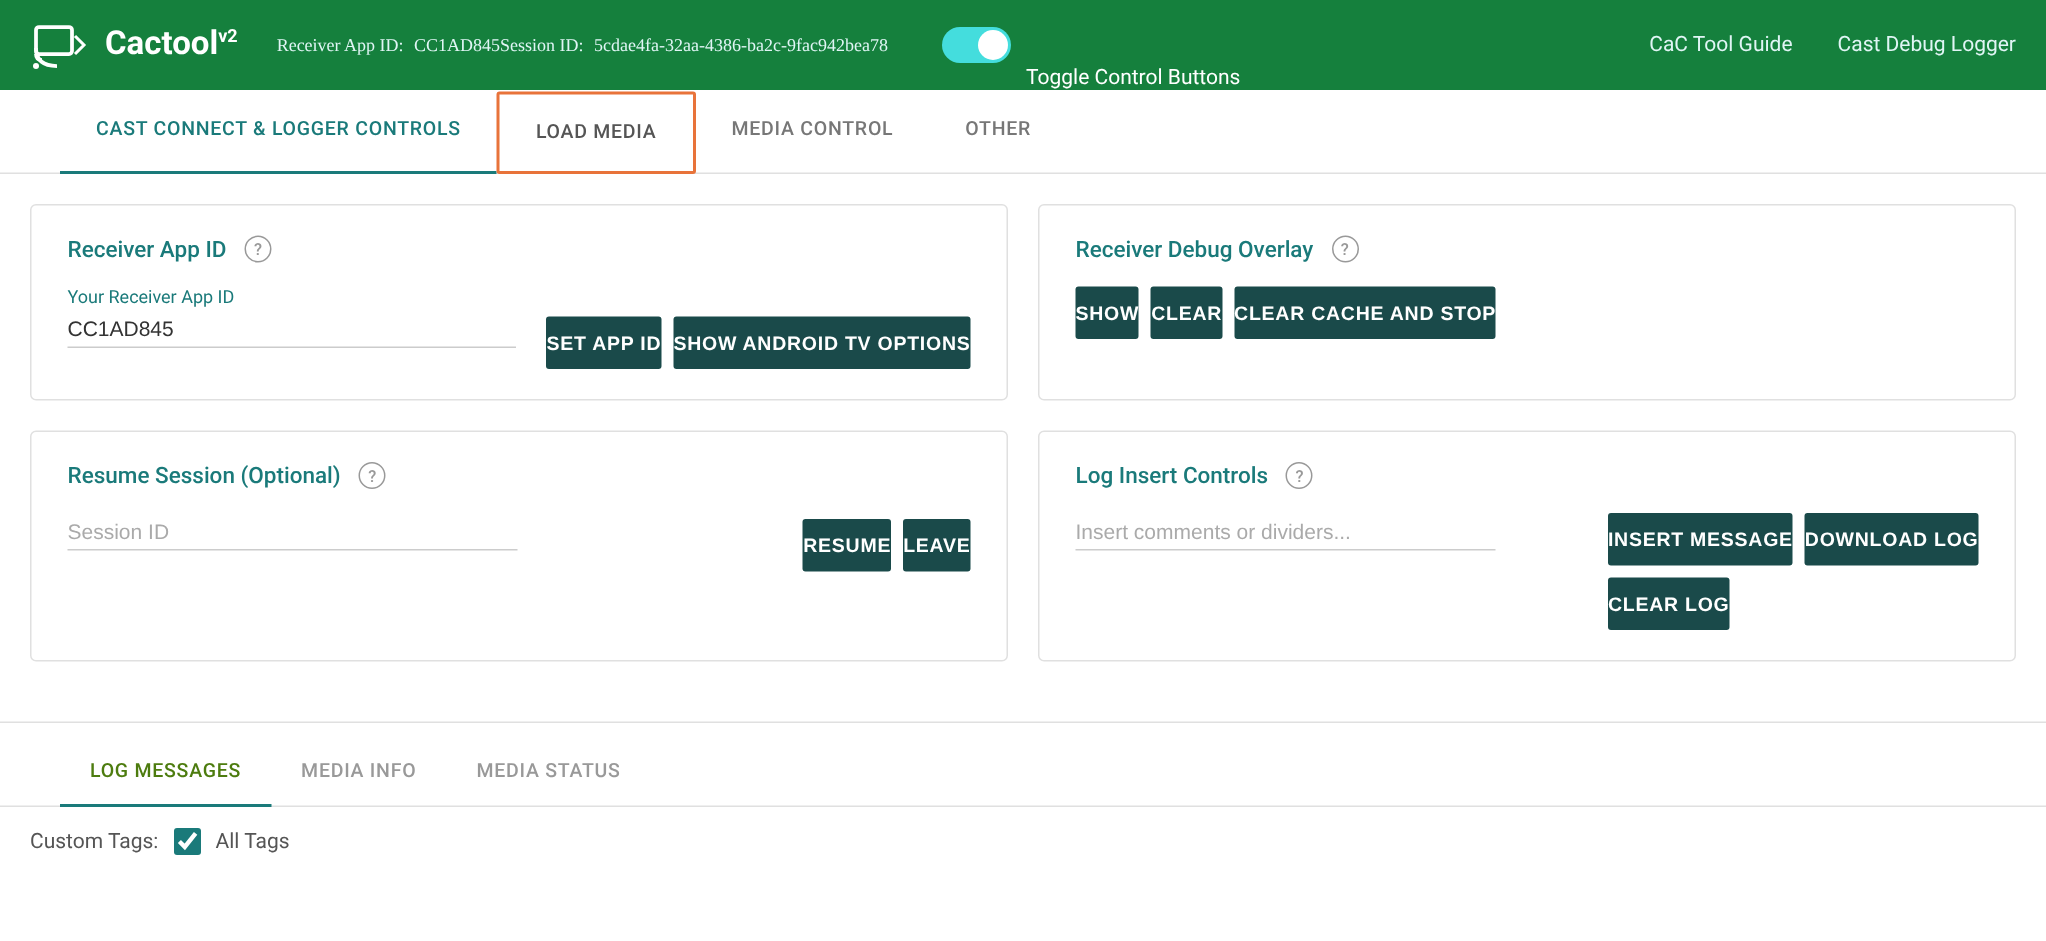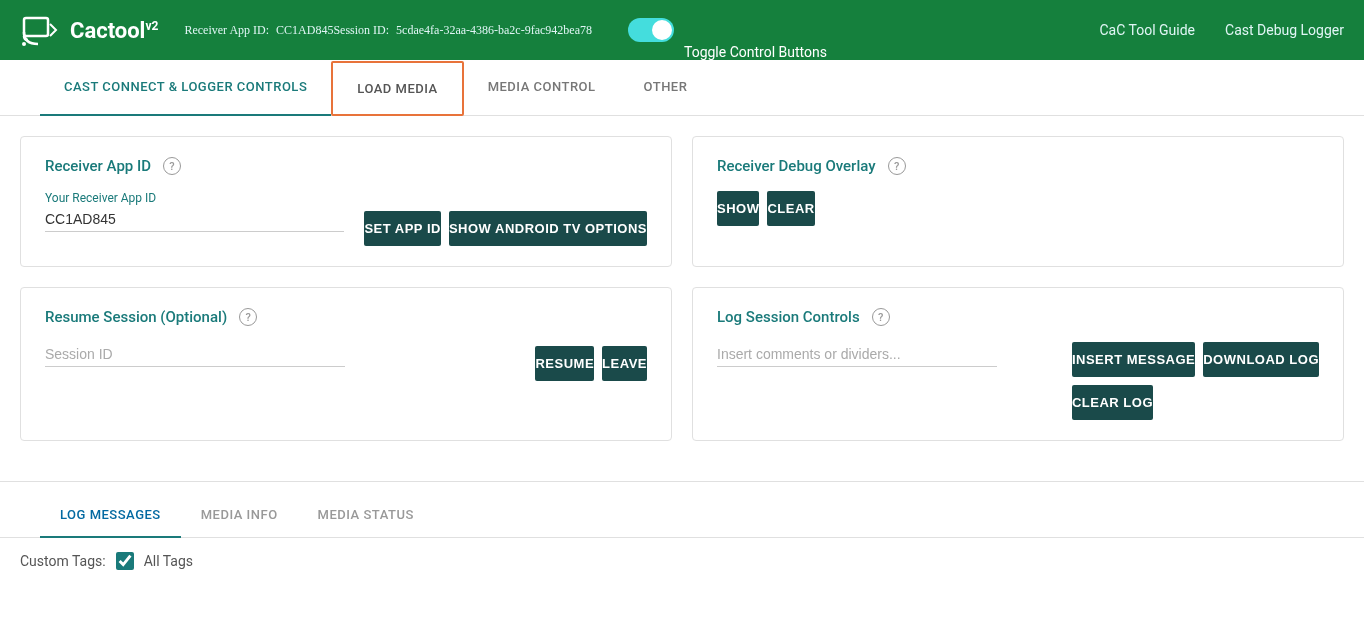--- a/index.html
+++ b/index.html
@@ -215,21 +215,21 @@
       font-weight: 500;
       color: #999;
       cursor: pointer;
       text-transform: uppercase;
       letter-spacing: 0.5px;
       border-bottom: 2px solid transparent;
       position: relative;
       top: 1px;
     }
     .bottom-tab.active {
-      color: #0369a1;
+      color: #4d7c0f;
       border-bottom: 2px solid #1a7a7a;
     }
 
     
     .custom-tags-row {
       display: flex;
       align-items: center;
       gap: 10px;
       padding: 14px 20px;
       font-size: 14px;
@@ -326,20 +326,21 @@
     </div>
 
     <div class="card">
       <div class="card-title">
         <span>Receiver Debug Overlay</span>
         <span class="help-icon">?</span>
       </div>
       <div class="btn-row">
         <button class="btn btn-dark">SHOW</button>
         <button class="btn btn-dark">CLEAR</button>
+        <button class="btn btn-dark">CLEAR CACHE AND STOP</button>
       </div>
     </div>
 
     <div class="card">
       <div class="card-title">
         <span>Resume Session (Optional)</span>
         <span class="help-icon">?</span>
       </div>
       <div class="card-inner">
         <div class="card-left">
@@ -347,21 +348,21 @@
         </div>
         <div class="btn-row" style="margin-top:4px;">
           <button class="btn btn-dark">RESUME</button>
           <button class="btn btn-dark">LEAVE</button>
         </div>
       </div>
     </div>
 
     <div class="card">
       <div class="card-title">
-        <span>Log Session Controls</span>
+        <span>Log Insert Controls</span>
         <span class="help-icon">?</span>
       </div>
       <div class="card-inner">
         <div class="card-left">
           <input class="log-input" type="text" placeholder="Insert comments or dividers..." style="">
         </div>
         <div style="display:flex; flex-direction:column; gap:8px; margin-top:0;">
           <div style="display:flex; gap:8px;">
             <button class="btn btn-dark">INSERT MESSAGE</button>
             <button class="btn btn-dark">DOWNLOAD LOG</button>

